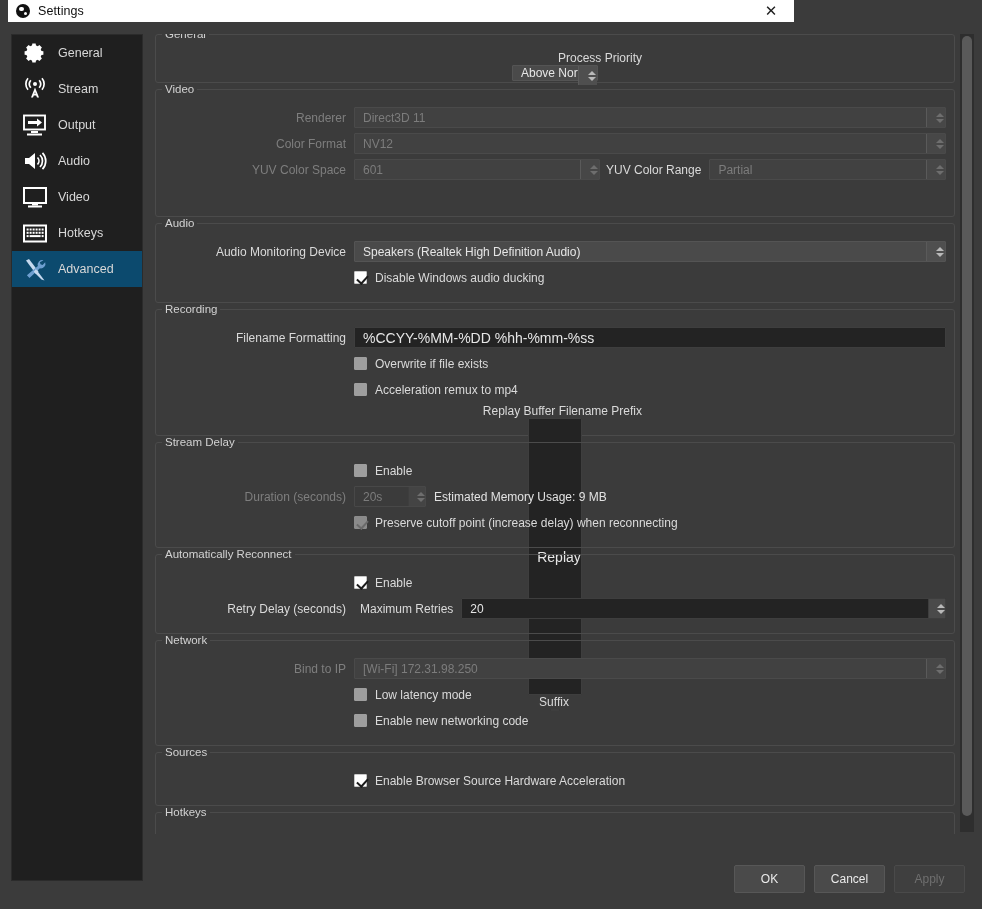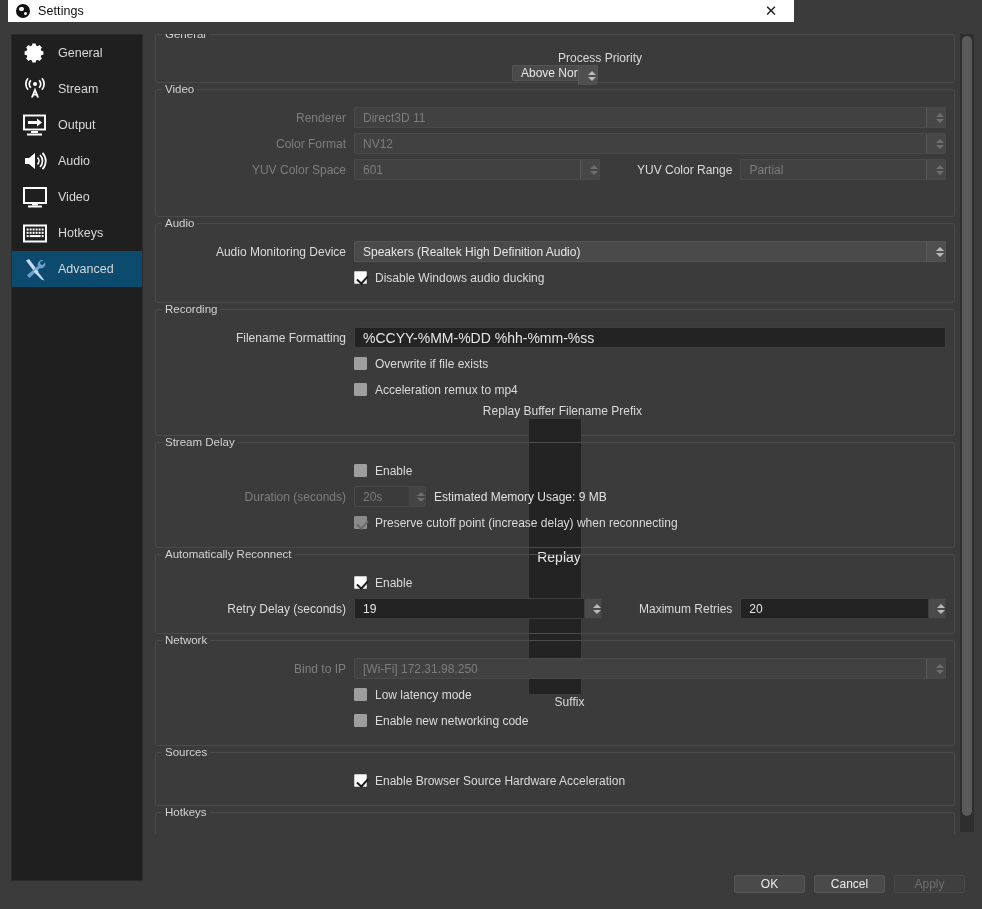--- a/index.html
+++ b/index.html
@@ -82,21 +82,20 @@
   .row { display: flex; align-items: center; height: 23px; margin-bottom: 3px; }
   .row:last-child { margin-bottom: 0; flex-direction: column; }
   .rowlabel {
     width: 190px; flex: none; text-align: right; padding-right: 8px;
     font-size: 12px; color: #dadada; white-space: nowrap;
   }
   .rowlabel.dim { color: #7e7e7e; }
   .inlabel {
     font-size: 12px; color: #dadada; white-space: nowrap;
     padding: 0 8px 0 6px;
-    margin-left: 31px;
   }
   .plaintext { font-size: 12px; color: #e2e2e2; white-space: nowrap; padding-left: 8px;}
 
   
   .combo {
     flex: 1; height: 21px; background: #4a4a4a; border: 1px solid #545454;
     display: flex; align-items: center; position: relative; border-radius: 1px;
   }
   .combo > span { font-size: 12px; color: #e6e6e6; padding-left: 8px; }
   .combo.disabled { background: #414141; border-color: #4a4a4a; }
@@ -165,21 +164,21 @@
     position: absolute; left: 2px; top: 2px; width: 10px; height: 780px;
     background: #5a5a5a; border-radius: 5px;
   }
 
   
   .footer {
     position: absolute; right: 17px; bottom: 16px;
     display: flex; gap: 9px;
   }
   .btn {
-    width: 71px; height: 18px; border: 1px solid #575757;
+    width: 71px; height: 28px; border: 1px solid #575757;
     background: #4a4a4a; color: #eaeaea; font-size: 12px;
     display: flex; align-items: center; justify-content: center;
     border-radius: 2px;
   }
   .btn.disabled { background: #3f3f3f; border-color: #4a4a4a; color: #6f6f6f; }
 </style>
 </head>
 <body>
 
 <div class="titlebar">
@@ -429,27 +428,20 @@
     <div class="groupbox">
       <div class="gb-title">Automatically Reconnect</div>
 
       <div class="ckrow">
         <span class="cbox checked"></span>
         <span class="cklabel">Enable</span>
       </div>
 
       <div class="row">
         <div class="rowlabel">Retry Delay (seconds)</div>
-        <div class="spinbox" style="flex:0 0 248px">
-          <span>19</span>
-          <span class="spin">
-              <i class="arrow-up"></i>
-              <i class="arrow-dn"></i>
-            </span>
-        </div>
         <div class="inlabel">Maximum Retries</div>
         <div class="spinbox" style="flex:1">
           <span>20</span>
           <span class="spin">
               <i class="arrow-up"></i>
               <i class="arrow-dn"></i>
             </span>
         </div>
       </div>
       <div style="height:2px"></div>

